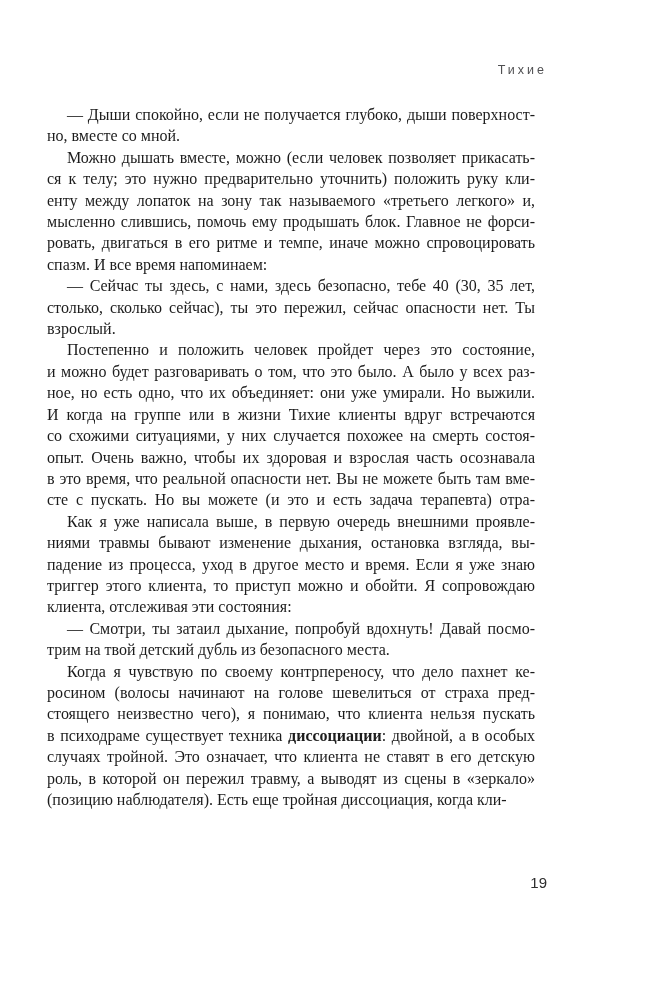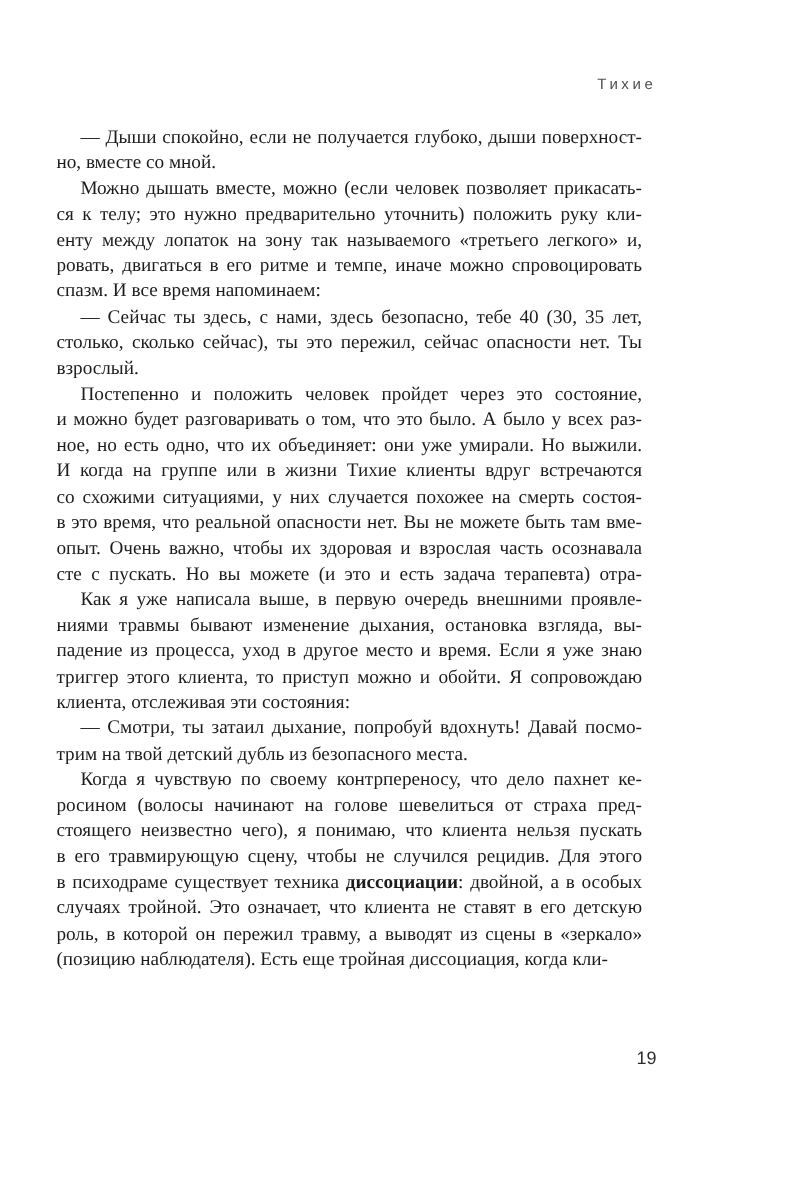--- a/index.html
+++ b/index.html
@@ -70,54 +70,54 @@
 
   <div class="text-block">
       <div class="para">
         <div class="line first">— Дыши спокойно, если не получается глубоко, дыши поверхност-</div>
         <div class="line last">но, вместе со мной.</div>
       </div>
       <div class="para">
         <div class="line first">Можно дышать вместе, можно (если человек позволяет прикасать-</div>
         <div class="line">ся к телу; это нужно предварительно уточнить) положить руку кли-</div>
         <div class="line">енту между лопаток на зону так называемого «третьего легкого» и,</div>
+        <div class="line">мысленно слившись, помочь ему продышать блок. Главное не форси-</div>
         <div class="line">ровать, двигаться в его ритме и темпе, иначе можно спровоцировать</div>
         <div class="line last">спазм. И все время напоминаем:</div>
       </div>
       <div class="para">
         <div class="line first">— Сейчас ты здесь, с нами, здесь безопасно, тебе 40 (30, 35 лет,</div>
         <div class="line">столько, сколько сейчас), ты это пережил, сейчас опасности нет. Ты</div>
         <div class="line last">взрослый.</div>
       </div>
       <div class="para">
         <div class="line first">Постепенно и положить человек пройдет через это состояние,</div>
         <div class="line">и можно будет разговаривать о том, что это было. А было у всех раз-</div>
         <div class="line">ное, но есть одно, что их объединяет: они уже умирали. Но выжили.</div>
         <div class="line">И когда на группе или в жизни Тихие клиенты вдруг встречаются</div>
         <div class="line">со схожими ситуациями, у них случается похожее на смерть состоя-</div>
+        <div class="line">опыт. Очень важно, чтобы их здоровая и взрослая часть осознавала</div>
         <div class="line">в это время, что реальной опасности нет. Вы не можете быть там вме-</div>
-        <div class="line">опыт. Очень важно, чтобы их здоровая и взрослая часть осознавала</div>
         <div class="line">сте с пускать. Но вы можете (и это и есть задача терапевта) отра-</div>
       </div>
       <div class="para">
         <div class="line first">Как я уже написала выше, в первую очередь внешними проявле-</div>
         <div class="line">ниями травмы бывают изменение дыхания, остановка взгляда, вы-</div>
         <div class="line">падение из процесса, уход в другое место и время. Если я уже знаю</div>
         <div class="line">триггер этого клиента, то приступ можно и обойти. Я сопровождаю</div>
         <div class="line last">клиента, отслеживая эти состояния:</div>
       </div>
       <div class="para">
         <div class="line first">— Смотри, ты затаил дыхание, попробуй вдохнуть! Давай посмо-</div>
         <div class="line last">трим на твой детский дубль из безопасного места.</div>
       </div>
       <div class="para">
         <div class="line first">Когда я чувствую по своему контрпереносу, что дело пахнет ке-</div>
         <div class="line">росином (волосы начинают на голове шевелиться от страха пред-</div>
         <div class="line">стоящего неизвестно чего), я понимаю, что клиента нельзя пускать</div>
-        <div class="line">в его травмирующую сцену, чтобы не случился рецидив. Для этого</div>
         <div class="line">в психодраме существует техника <b>диссоциации</b>: двойной, а в особых</div>
         <div class="line">случаях тройной. Это означает, что клиента не ставят в его детскую</div>
         <div class="line">роль, в которой он пережил травму, а выводят из сцены в «зеркало»</div>
         <div class="line last">(позицию наблюдателя). Есть еще тройная диссоциация, когда кли-</div>
       </div>
     </div>
 
   <div class="folio">19</div>
 
 </div>

